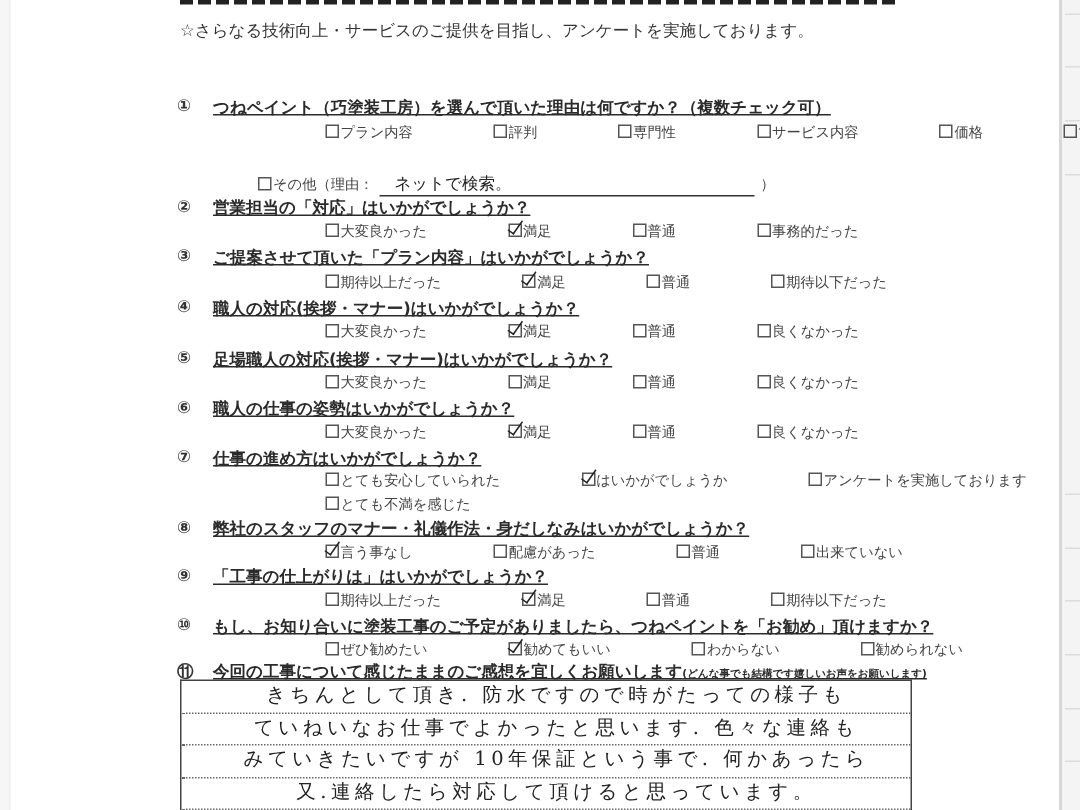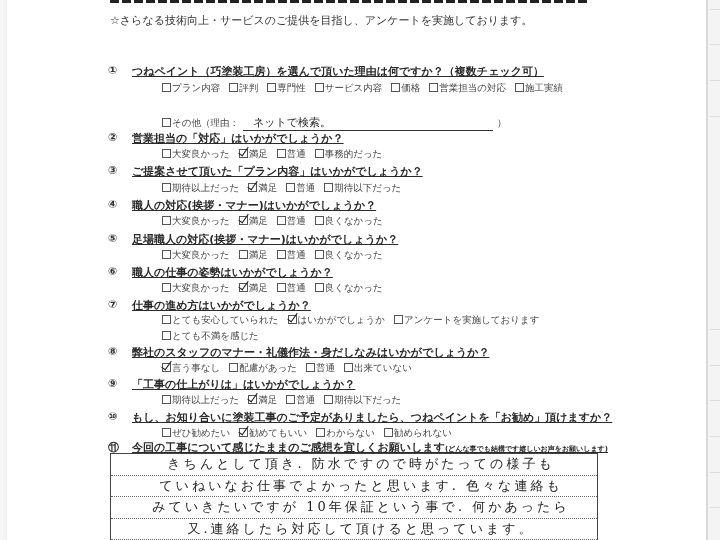--- a/index.html
+++ b/index.html
@@ -5,33 +5,33 @@
   html, body { margin:0; padding:0; }
   body {
     width:720px; height:540px; overflow:hidden; position:relative;
     background:#ffffff;
     font-family:"DejaVu Sans", "Liberation Sans", sans-serif;
     color:#2a2a2a;
   }
   .left-strip { position:absolute; left:0; top:0; width:6px; height:540px; background:#f6f6f6; border-right:1px solid #ececec; }
   .right-strip { position:absolute; left:706px; top:0; width:14px; height:540px; background:#f4f4f4; border-left:2px solid #d8d8d8; }
   .tick { position:absolute; height:1px; background:#dcdcdc; }
-  .page { position:absolute; left:100px; top:0; width:590px; height:540px; }
+  .page { position:absolute; left:110px; top:0; width:590px; height:540px; }
   .dash-top {
     position:absolute; left:10px; top:0; width:480px; height:3px;
     background: repeating-linear-gradient(90deg, #222 0 9px, transparent 9px 12px);
   }
   .intro { position:absolute; left:10px; top:13px; font-size:11px; line-height:15px; color:#333; white-space:nowrap; }
   .intro .l2 { padding-left:10px; }
   .intro .note { margin-left:28px; text-decoration:underline; }
   .q { position:absolute; left:0; white-space:nowrap; }
   .q .num { position:absolute; left:8px; font-size:11px; font-weight:bold; color:#333; }
   .q .title { position:absolute; left:32px; font-size:11px; font-weight:bold; color:#2b2b2b;text-decoration:underline; }
   .opts { position:absolute; left:62px; font-size:9.5px; color:#444; white-space:nowrap; }
-  .opt { display:inline-block; margin-right:9px; }
+  .opt { display:inline-block; margin-right:9px;margin-left:45px; }
   .box {
     display:inline-block; width:7px; height:7px; border:1px solid #555; margin-right:1px;
     vertical-align:-1px; position:relative;
   }
   .box.checked::after {
     content:""; position:absolute; left:1px; top:-5px; width:4px; height:10px;
     border-right:1.5px solid #222; border-bottom:1.5px solid #222; transform:rotate(35deg);
   }
   .hand { font-family:"DejaVu Serif", serif; color:#222;text-align:center; }
   .reason-line { display:inline-block; width:250px; border-bottom:1px solid #333; margin:0 4px; }

